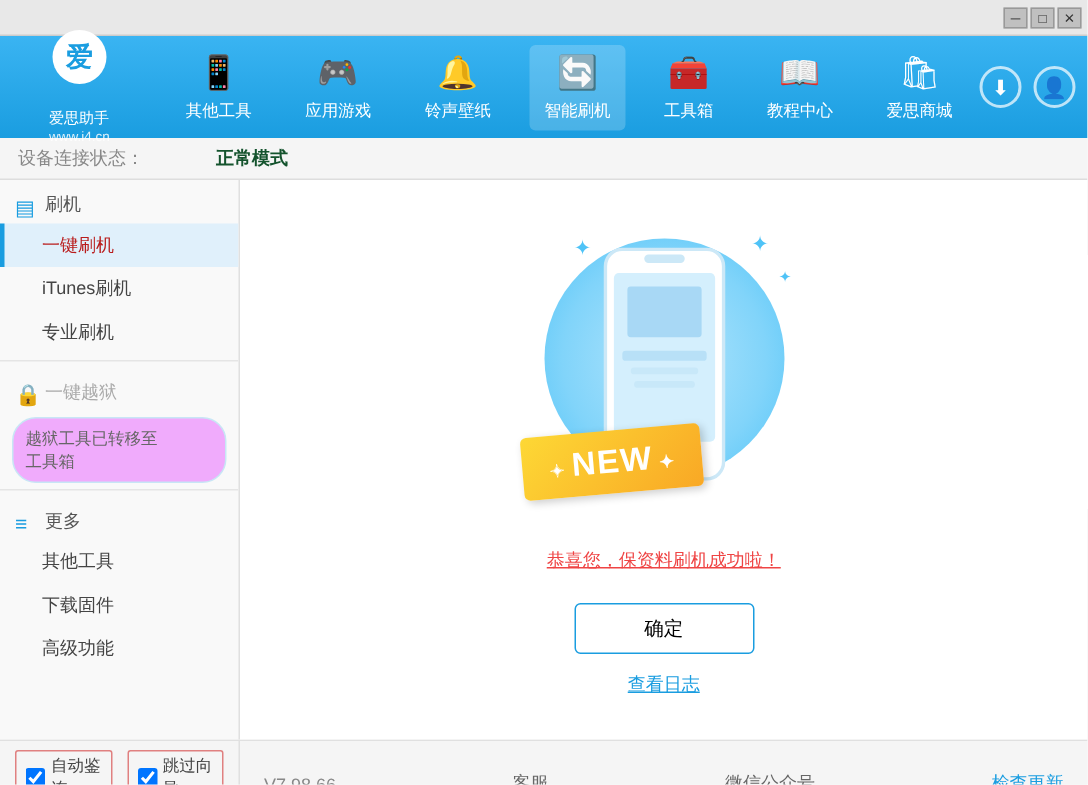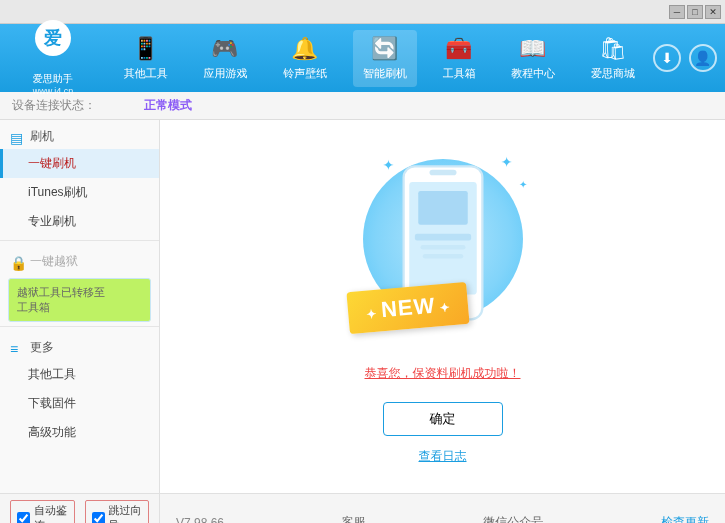--- a/index.html
+++ b/index.html
@@ -116,21 +116,21 @@
       background: #f5f5f5;
       border-bottom: 1px solid #ddd;
       display: flex;
       align-items: center;
       padding: 0 12px;
       font-size: 12px;
       color: #555;
       gap: 44px;
     }
     .status-label { color: #888; }
-    .status-value { color: #8b5cf6; font-weight: bold; margin-left: 4px; }
+    .status-value { color: #14532d; font-weight: bold; margin-left: 4px; }
 
     
     .main-layout {
       display: flex;
       height: calc(523px - 24px - 68px - 28px - 30px);
     }
 
     
     .sidebar {
       width: 160px;
@@ -164,23 +164,23 @@
       color: #b91c1c;
       border-left: 3px solid #1a9de0;
       padding-left: 25px;
     }
     .sidebar-divider {
       height: 1px;
       background: #e5e5e5;
       margin: 4px 0;
     }
     .sidebar-note {
-      background: #bef264;
+      background: #f0abfc;
       border: 1px solid #c8e6f5;
-      border-radius: 3px;
+      border-radius: 16px;
       margin: 4px 8px;
       padding: 6px 8px;
       font-size: 11px;
       color: #666;
     }
 
     
     .content {
       flex: 1;
       background: white;

